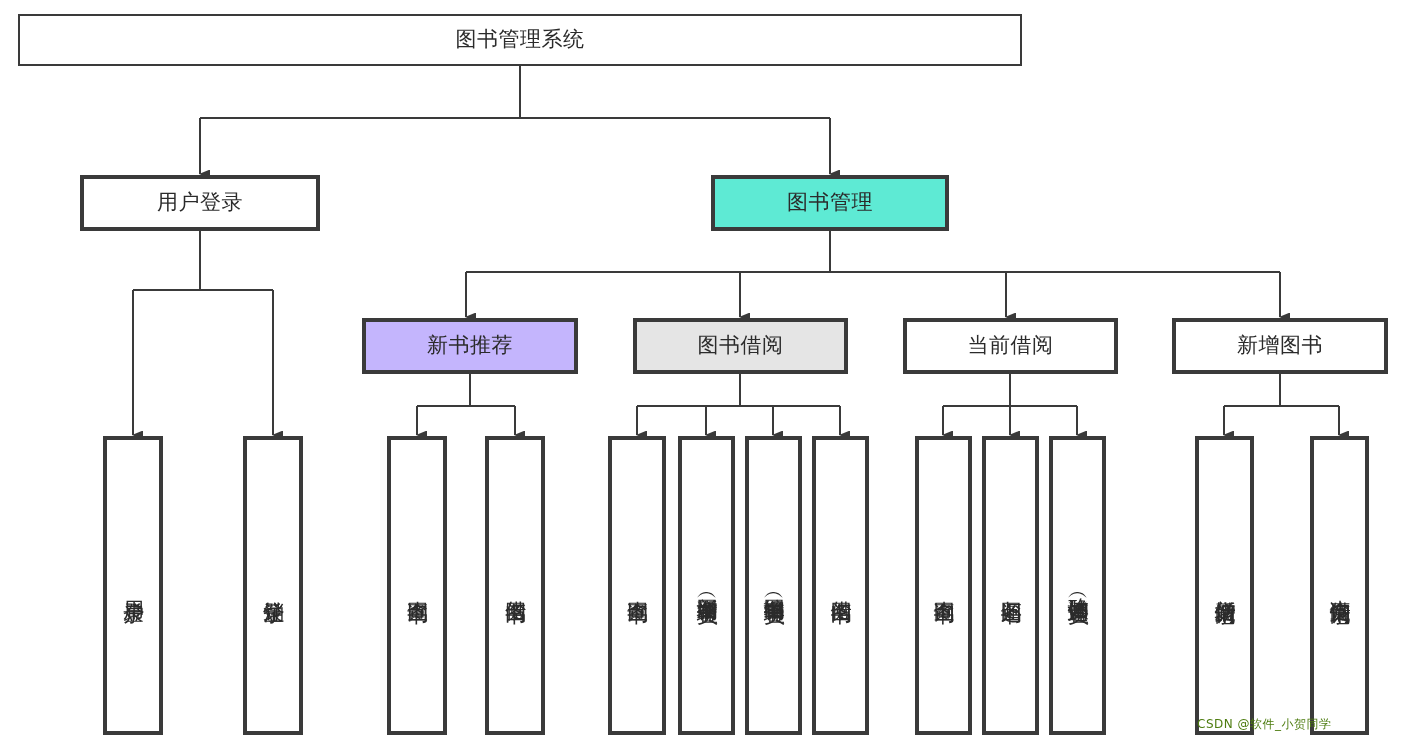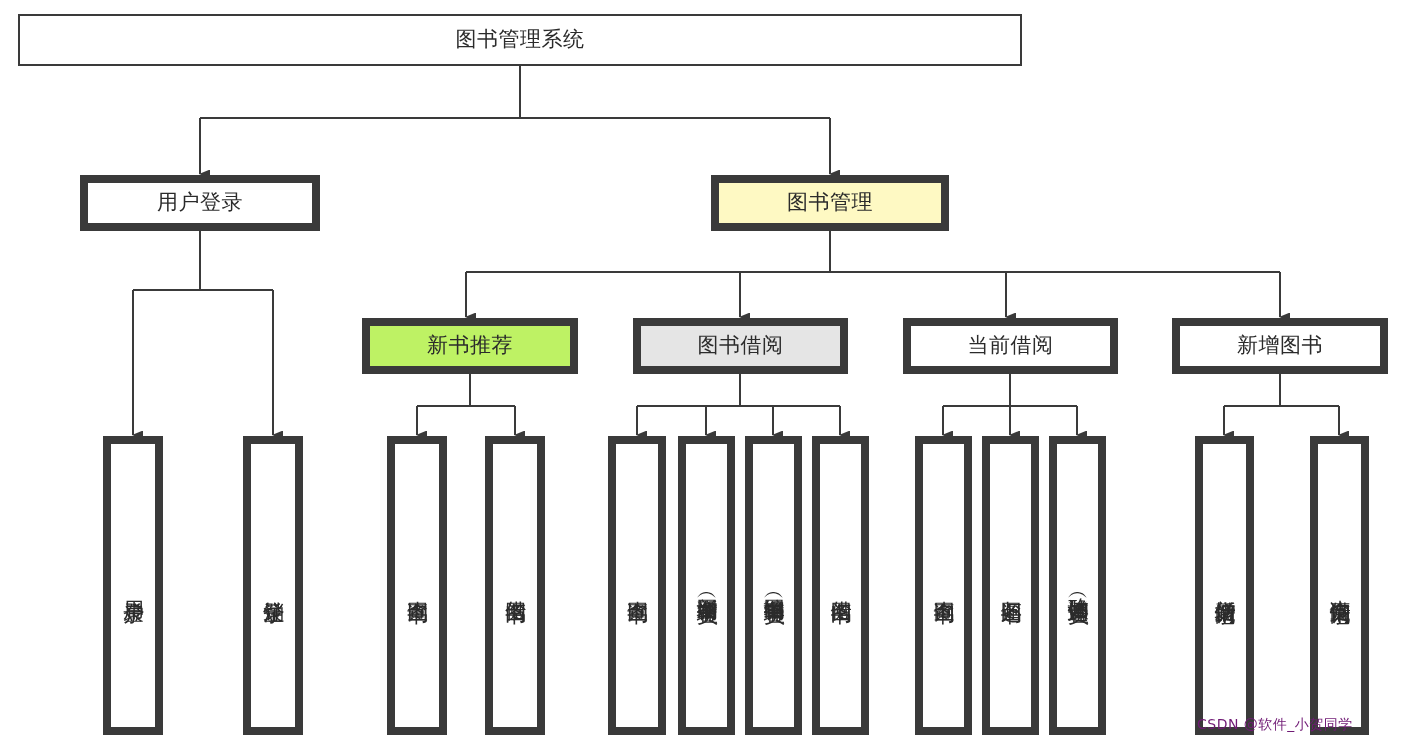--- a/index.html
+++ b/index.html
@@ -7,21 +7,21 @@
   body{
     font-family:"DejaVu Sans","Liberation Sans",sans-serif;
     width:1405px;height:747px;overflow:hidden;position:relative;
   }
   #diagram-root{position:relative;width:1405px;height:747px;background:#ffffff;}
   svg#flow-svg{position:absolute;left:0;top:0;width:1405px;height:747px;display:block;}
 
   .node-box{
     position:absolute;
     background:#ffffff;
-    border:8px solid #000000;
+    border:4px solid #000000;
     box-sizing:border-box;
     display:flex;
     align-items:center;
     justify-content:center;
     overflow:hidden;
   }
   .node-box.root{border-width:2px;}
   .node-label-h{
     font-size:21px;
     color:#2b2b2b;
@@ -39,22 +39,22 @@
     text-orientation:upright;
     font-size:21px;
     color:#2b2b2b;
     line-height:1.32;
     letter-spacing:1px;
     text-align:center;
     white-space:nowrap;
   }
   .watermark{
     position:absolute;
-    font-size:14px;
-    color:#701a75;
+    font-size:12px;
+    color:#4d7c0f;
     white-space:nowrap;
     letter-spacing:0.5px;
     font-family:"DejaVu Sans","Liberation Sans",sans-serif;
   }
 </style>
 </head>
 <body>
 
 <div id="diagram-root">
 
@@ -101,24 +101,24 @@
       </g>
   </svg>
 
   <div id="box-layer">
       <div class="node-box root" style="left: 18px; top: 14px; width: 1004px; height: 52px; border-color: rgb(58, 58, 58); background: rgb(255, 255, 255);">
         <span class="node-label-h" style="color: rgb(43, 43, 43);">图书管理系统</span>
       </div>
       <div class="node-box level2" style="left: 80px; top: 175px; width: 240px; height: 56px; border-color: rgb(58, 58, 58); background: rgb(255, 255, 255);">
         <span class="node-label-h" style="color: rgb(43, 43, 43);">用户登录</span>
       </div>
-      <div class="node-box level2" style="left: 711px; top: 175px; width: 238px; height: 56px; border-color: rgb(58, 58, 58); background: #fef9c3;">
+      <div class="node-box level2" style="left: 711px; top: 175px; width: 238px; height: 56px; border-color: rgb(58, 58, 58); background: #5eead4;">
         <span class="node-label-h" style="color: rgb(43, 43, 43);">图书管理</span>
       </div>
-      <div class="node-box level3" style="left: 362px; top: 318px; width: 216px; height: 56px; border-color: rgb(58, 58, 58); background: #bef264;">
+      <div class="node-box level3" style="left: 362px; top: 318px; width: 216px; height: 56px; border-color: rgb(58, 58, 58); background: #c4b5fd;">
         <span class="node-label-h" style="color: rgb(43, 43, 43);">新书推荐</span>
       </div>
       <div class="node-box level3" style="left: 633px; top: 318px; width: 215px; height: 56px; border-color: rgb(58, 58, 58); background: #e5e5e5;">
         <span class="node-label-h" style="color: rgb(43, 43, 43);">图书借阅</span>
       </div>
       <div class="node-box level3" style="left: 903px; top: 318px; width: 215px; height: 56px; border-color: rgb(58, 58, 58); background: rgb(255, 255, 255);">
         <span class="node-label-h" style="color: rgb(43, 43, 43); text-align: center;">当前借阅</span>
       </div>
       <div class="node-box level3" style="left: 1172px; top: 318px; width: 216px; height: 56px; border-color: rgb(58, 58, 58); background: rgb(255, 255, 255);">
         <span class="node-label-h" style="color: rgb(43, 43, 43);">新增图书</span>

